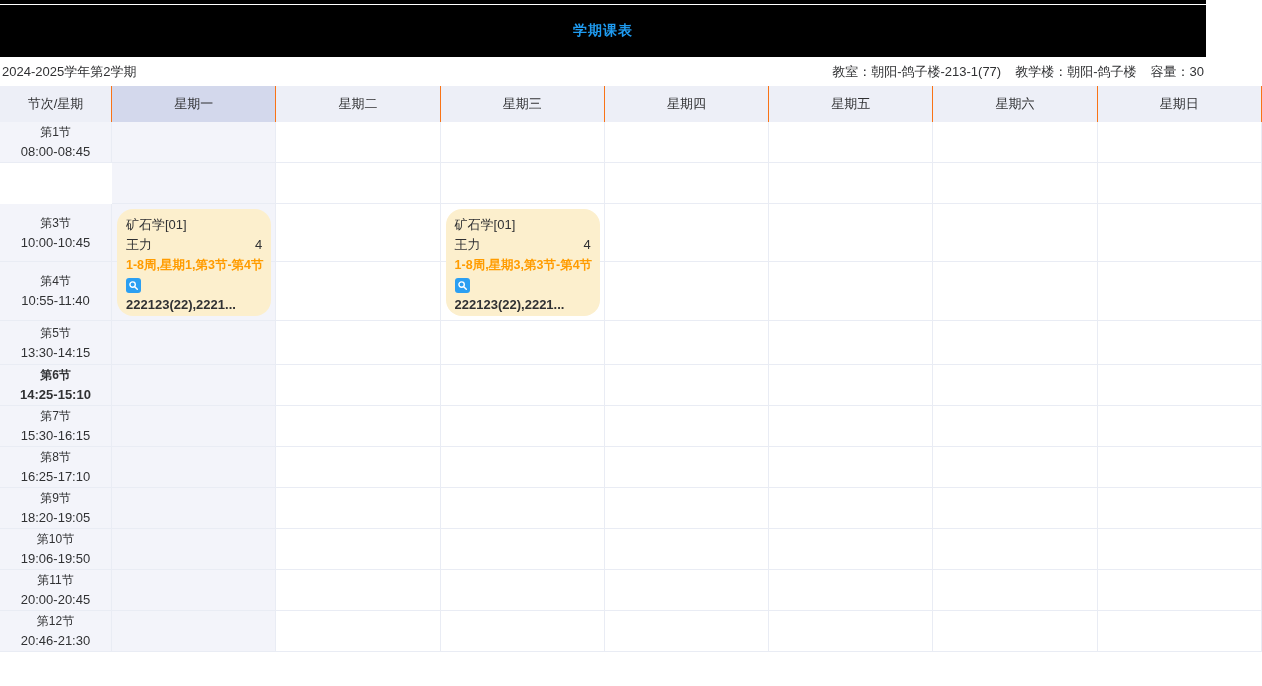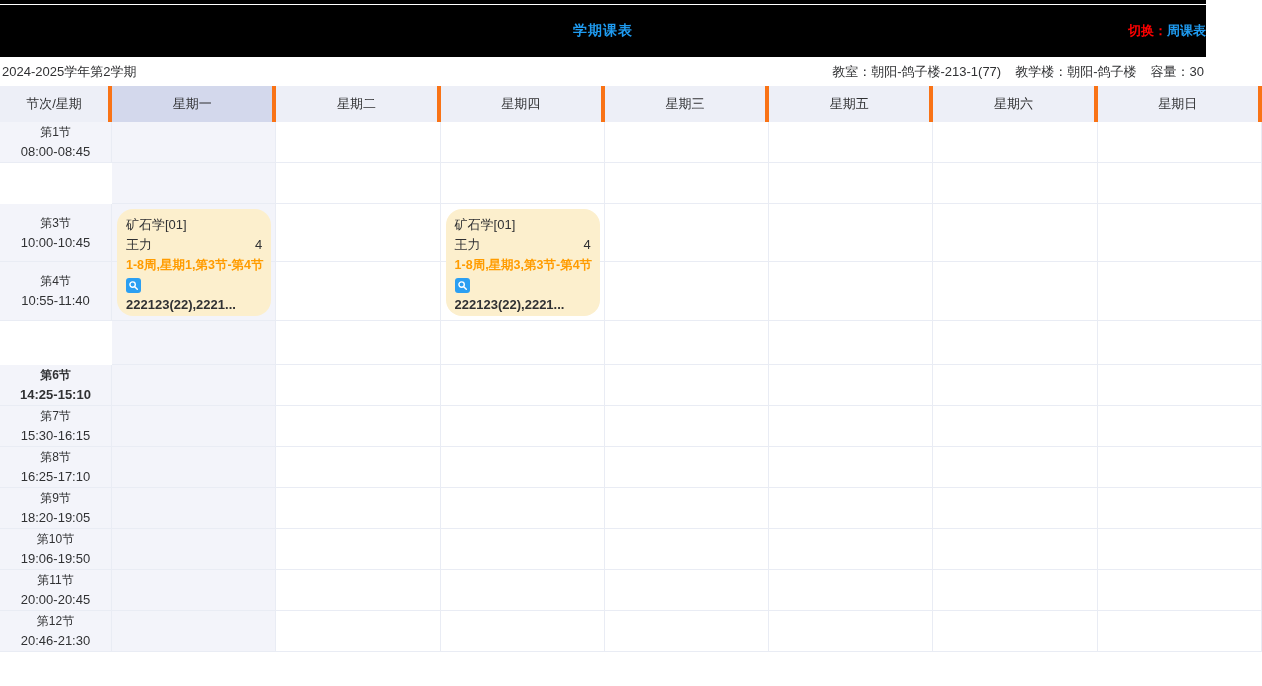--- a/index.html
+++ b/index.html
@@ -40,21 +40,21 @@
   .grid {
     width: 1262px;
     display: grid;
     grid-template-columns: 112px repeat(7, 1fr);
     grid-template-rows: 36px 41px 41px 58px 59px 44px 41px 41px 41px 41px 41px 41px 41px;
   }
   .hdr {
     background: #edeff7;
     display: flex; align-items: center; justify-content: center;
     font-size: 13px; color: #303133;
-    border-right: 4px solid #f97316;
+    border-right: 1px solid #f97316;
     grid-row: 1;
   }
   .hdr-today { background: #d3d8ec; }
   .cell {
     border-right: 1px solid #e9ecf4;
     border-bottom: 1px solid #e9ecf4;
     background: #fff;
   }
   .col-tint { background: #f3f4fa; }
   .period-cell {
@@ -93,41 +93,37 @@
 </head>
 <body>
 
 <div class="app">
 
   <div class="topbar-strip"></div>
   <div class="topbar-line"></div>
 
   <div class="topbar" style="background: rgb(0, 0, 0);">
     <div class="topbar-title" style="color: rgb(31, 155, 240);">学期课表</div>
-    <div class="topbar-right">
-      <span class="switch-label" style="color: rgb(255, 0, 0);">切换：</span>
-      <a class="switch-link" style="color: rgb(31, 155, 240);">周课表</a>
-    </div>
   </div>
 
   <div class="infobar">
     <div class="semester">2024-2025学年第2学期</div>
     <div class="room-info">
       <span class="pair"><span>教室：</span><span>朝阳-鸽子楼-213-1(77)</span></span>
       <span class="pair"><span>教学楼：</span><span>朝阳-鸽子楼</span></span>
       <span class="pair"><span>容量：</span><span>30</span></span>
     </div>
   </div>
 
   <div class="grid" id="timetable">
       <div class="hdr">节次/星期</div>
       <div class="hdr hdr-today">星期一</div>
       <div class="hdr">星期二</div>
+      <div class="hdr">星期三</div>
       <div class="hdr">星期四</div>
-      <div class="hdr">星期三</div>
       <div class="hdr">星期五</div>
       <div class="hdr">星期六</div>
       <div class="hdr">星期日</div>
       <div class="period-cell" style="grid-area: 2 / 1;">
         <div class="p-name">第1节</div>
         <div class="p-time">08:00-08:45</div>
       </div>
       <div class="cell col-tint" style="grid-area: 2 / 2;"></div>
       <div class="cell" style="grid-area: 2 / 3;"></div>
       <div class="cell" style="grid-area: 2 / 4;"></div>
@@ -157,20 +153,24 @@
         <div class="p-name">第4节</div>
         <div class="p-time">10:55-11:40</div>
       </div>
       <div class="cell col-tint" style="grid-area: 5 / 2;"></div>
       <div class="cell" style="grid-area: 5 / 3;"></div>
       <div class="cell" style="grid-area: 5 / 4;"></div>
       <div class="cell" style="grid-area: 5 / 5;"></div>
       <div class="cell" style="grid-area: 5 / 6;"></div>
       <div class="cell" style="grid-area: 5 / 7;"></div>
       <div class="cell" style="grid-area: 5 / 8;"></div>
+      <div class="period-cell" style="grid-area: 6 / 1;">
+        <div class="p-name">第5节</div>
+        <div class="p-time">13:30-14:15</div>
+      </div>
       <div class="cell col-tint" style="grid-area: 6 / 2;"></div>
       <div class="cell" style="grid-area: 6 / 3;"></div>
       <div class="cell" style="grid-area: 6 / 4;"></div>
       <div class="cell" style="grid-area: 6 / 5;"></div>
       <div class="cell" style="grid-area: 6 / 6;"></div>
       <div class="cell" style="grid-area: 6 / 7;"></div>
       <div class="cell" style="grid-area: 6 / 8;"></div>
       <div class="period-cell" style="grid-area: 7 / 1; font-weight: bold;">
         <div class="p-name">第6节</div>
         <div class="p-time">14:25-15:10</div>

